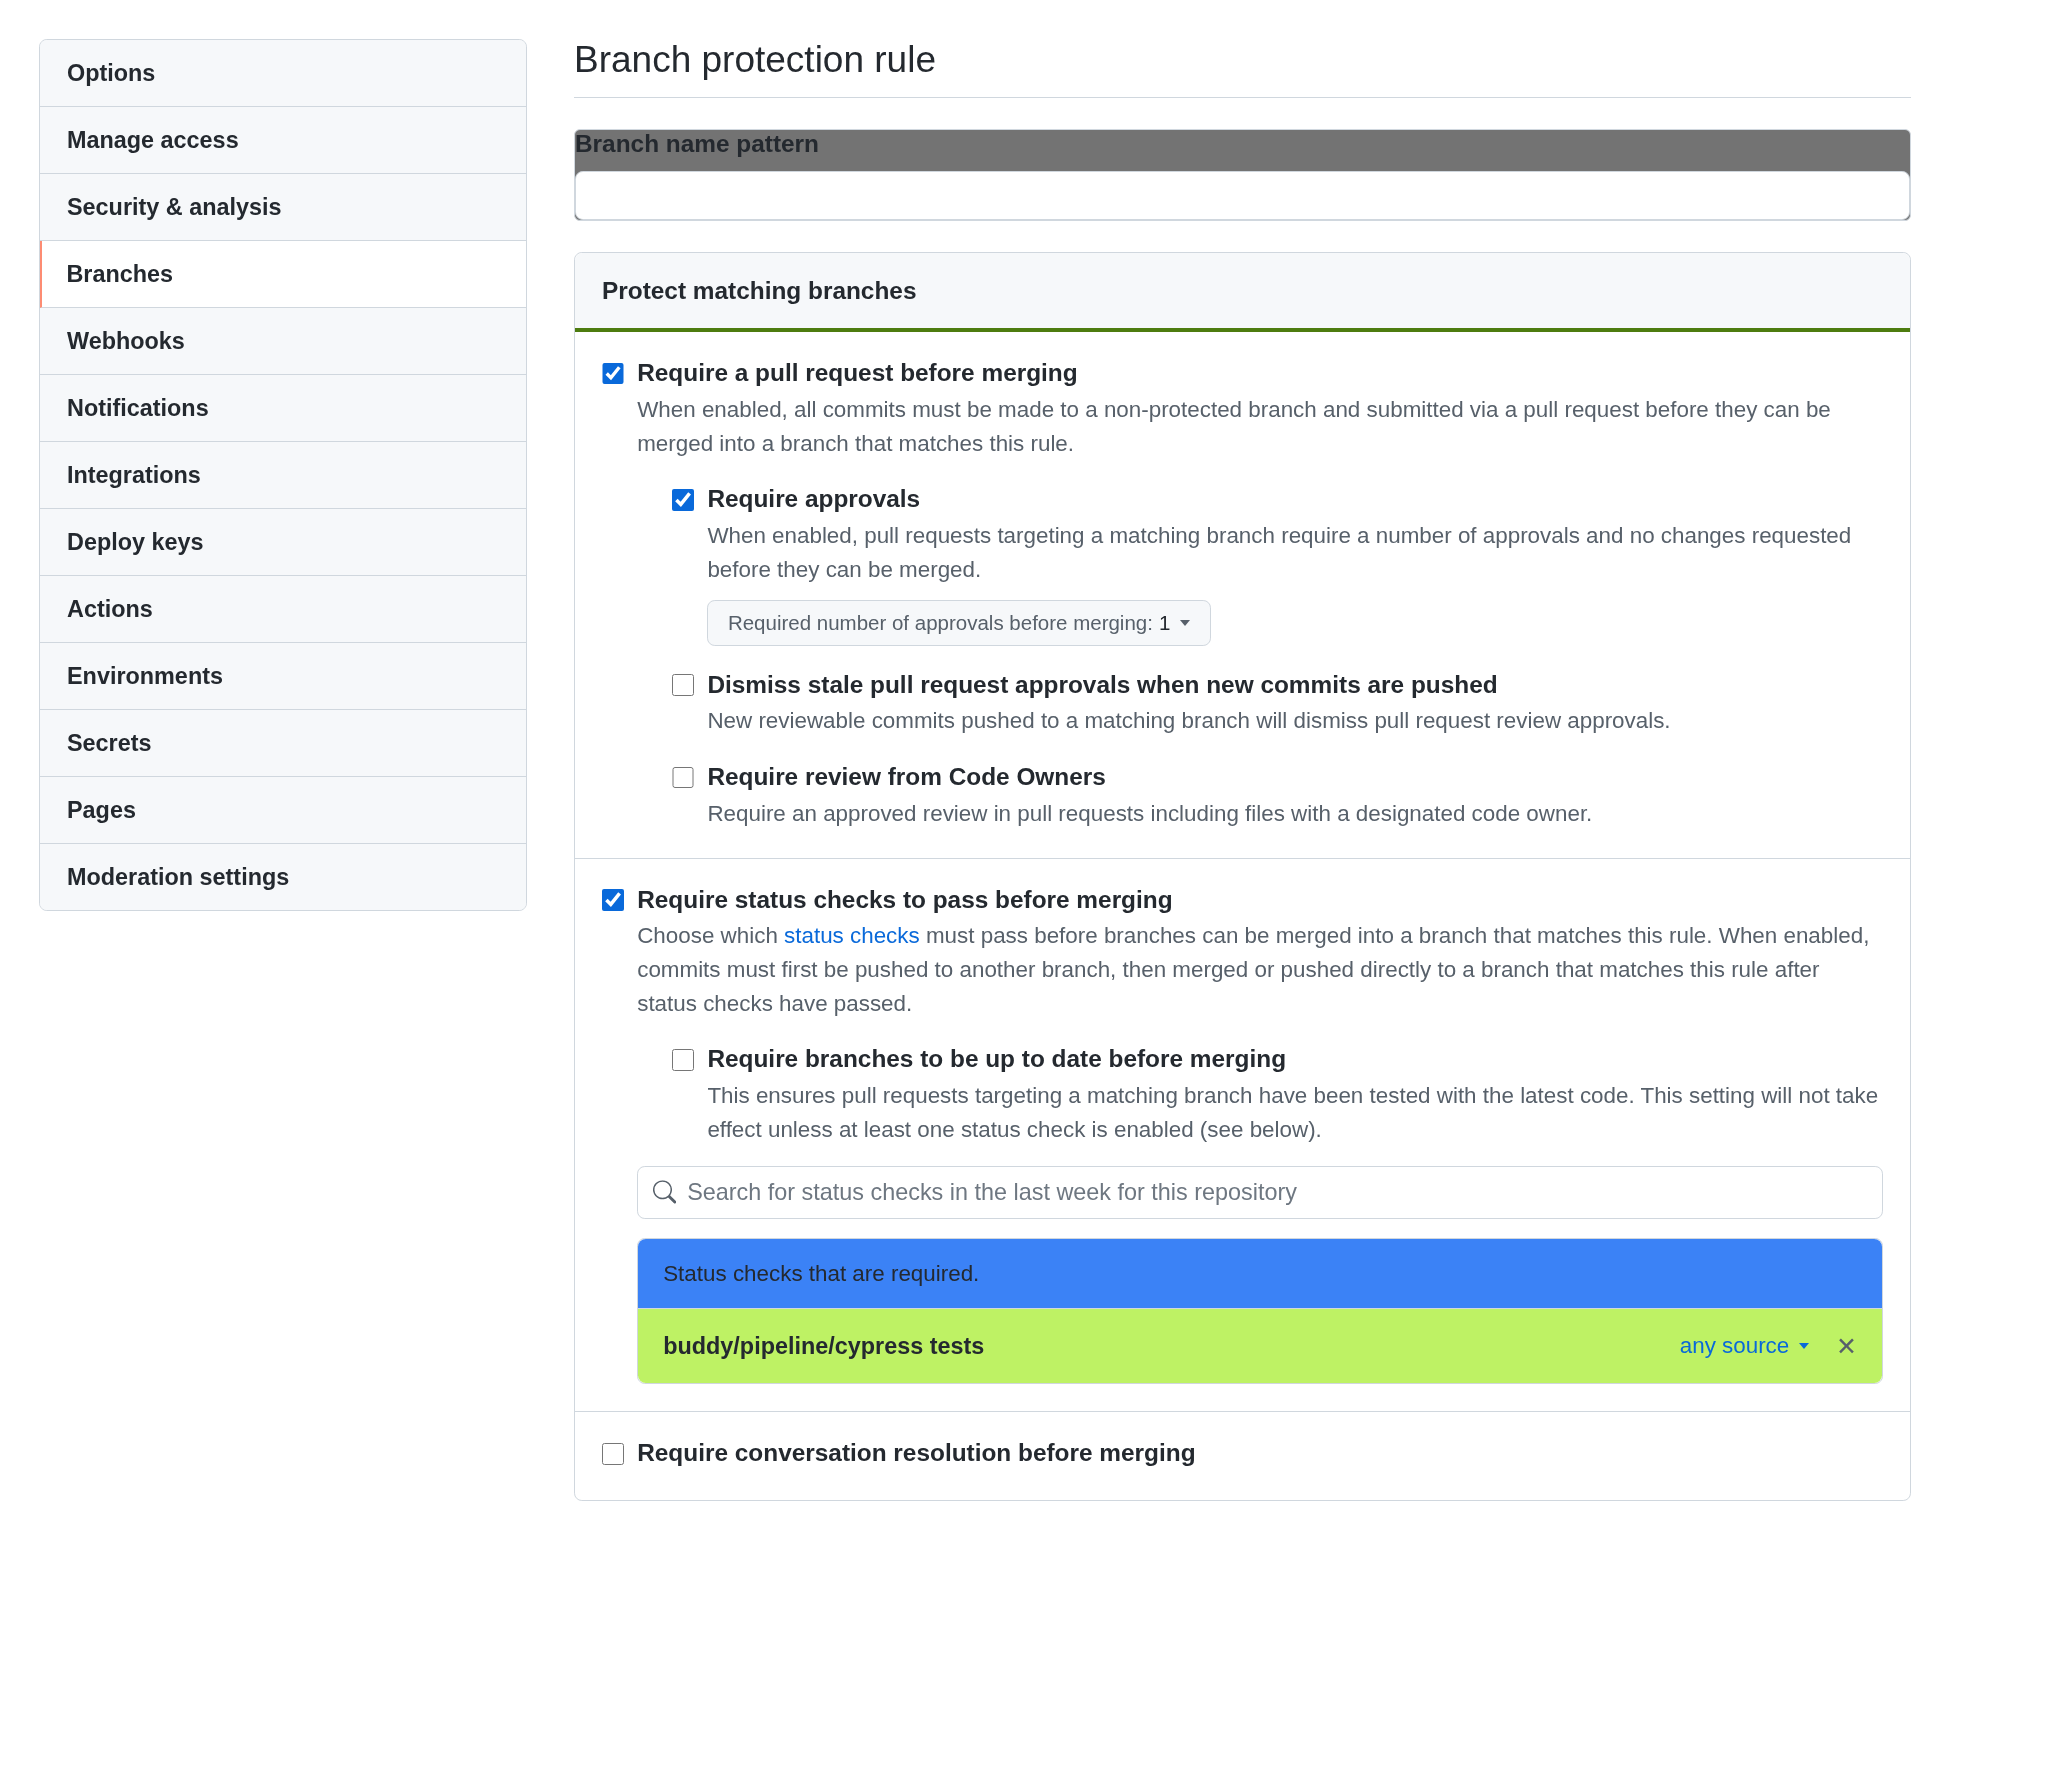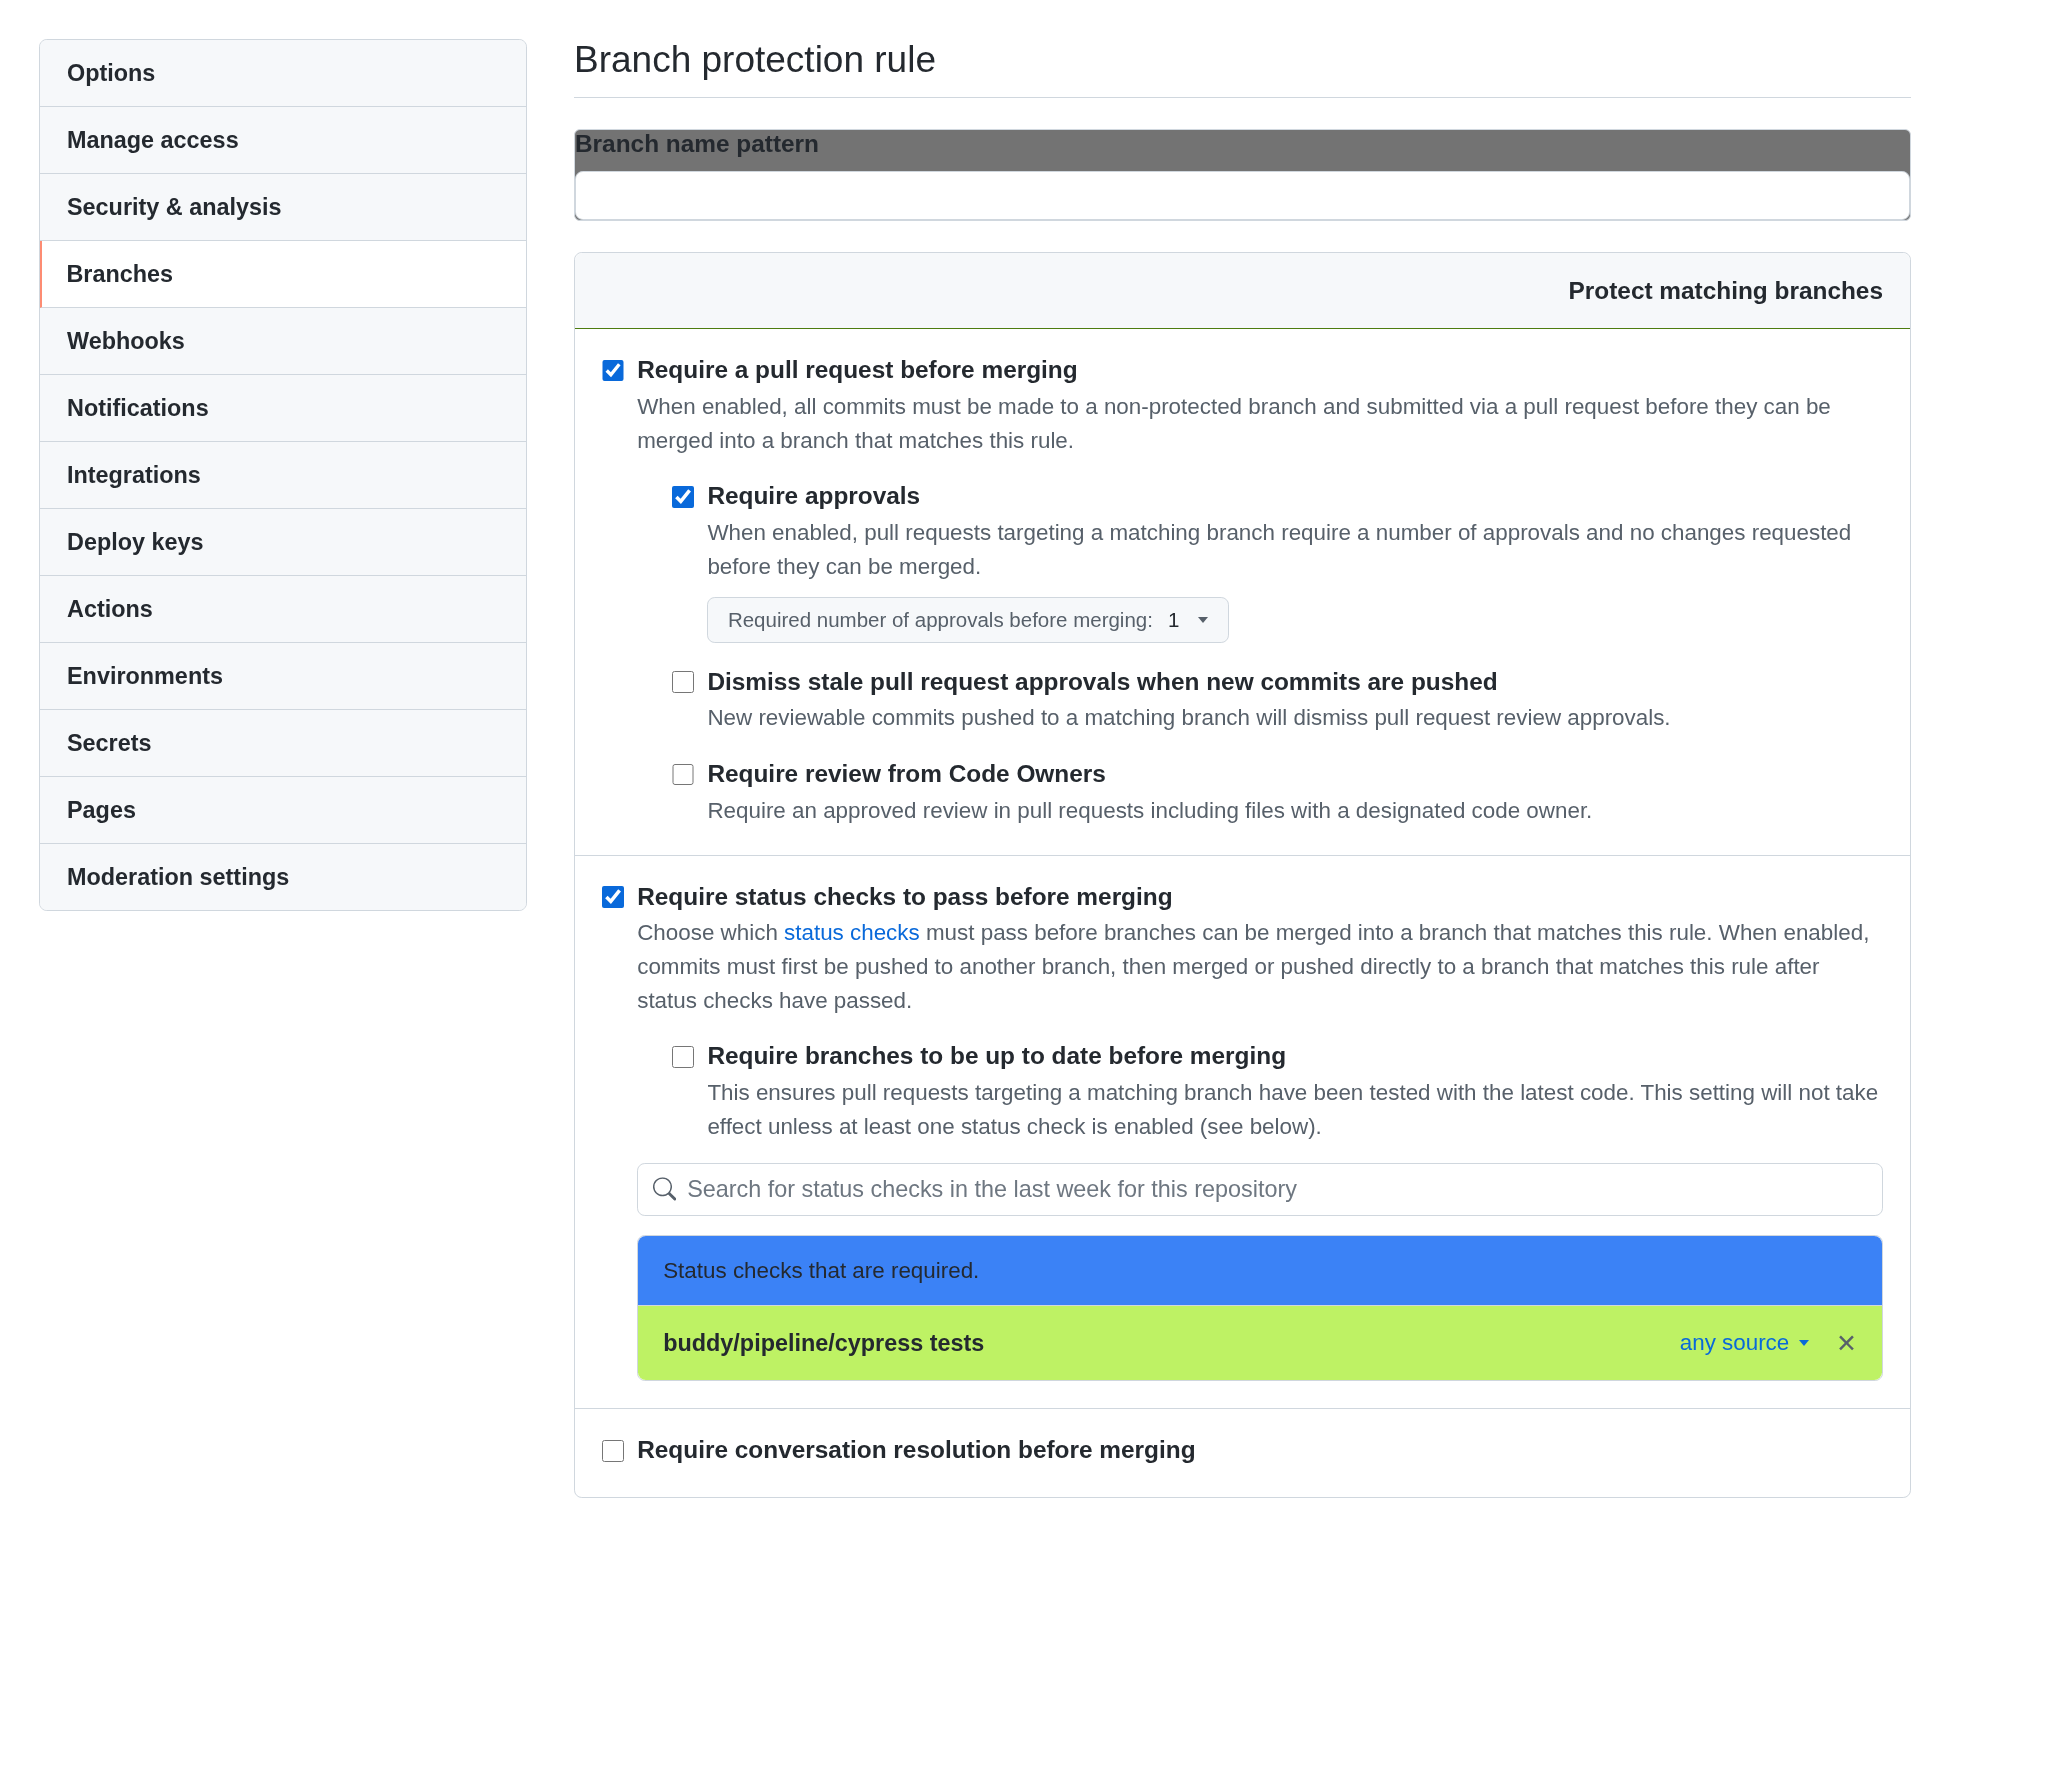--- a/index.html
+++ b/index.html
@@ -56,23 +56,22 @@
     }
     .card-pad {
       background: #737373;
       border-radius: 6px;
     }
     .card-header {
       padding: 23.4px 27px;
       font-size: 24.4px;
       font-weight: 600;
       background: #f6f8fa;
-      border-bottom: 1px solid #4d7c0f;
+      border-bottom: 4px solid #4d7c0f;
       border-radius: 7.8px 7.8px 0 0;
-      text-align: right;
     }
     .card-section {
       padding: 27px;
       border-bottom: 1px solid #d0d7de;
     }
     .card-section:last-child { border-bottom: none; }
     .field-label {
       font-size: 24.4px;
       font-weight: 600;
       margin-bottom: 13.7px;
@@ -97,21 +96,21 @@
     .rule-body { flex: 1; }
     .rule-title { font-size: 24.4px; font-weight: 600; margin-bottom: 5.9px; }
     .rule-desc { font-size: 22.4px; color: #57606a; line-height: 1.5; }
     .rule-desc a { color: #0969da; text-decoration: none; }
     .sub-rules { margin-left: 35px; margin-top: 25px; }
     .sub-rule { margin-bottom: 25px; }
     .sub-rule:last-child { margin-bottom: 0; }
     .dropdown-btn {
       display: inline-flex;
       align-items: center;
-      gap: 15px;
+      gap: 6px;
       padding: 9.8px 19.5px;
       border: 1px solid #d0d7de;
       border-radius: 7.8px;
       background: #f6f8fa;
       font-size: 20.5px;
       color: #57606a;
       cursor: pointer;
       margin-top: 13.7px;
     }
     .dropdown-btn .val { color: #24292f; }

